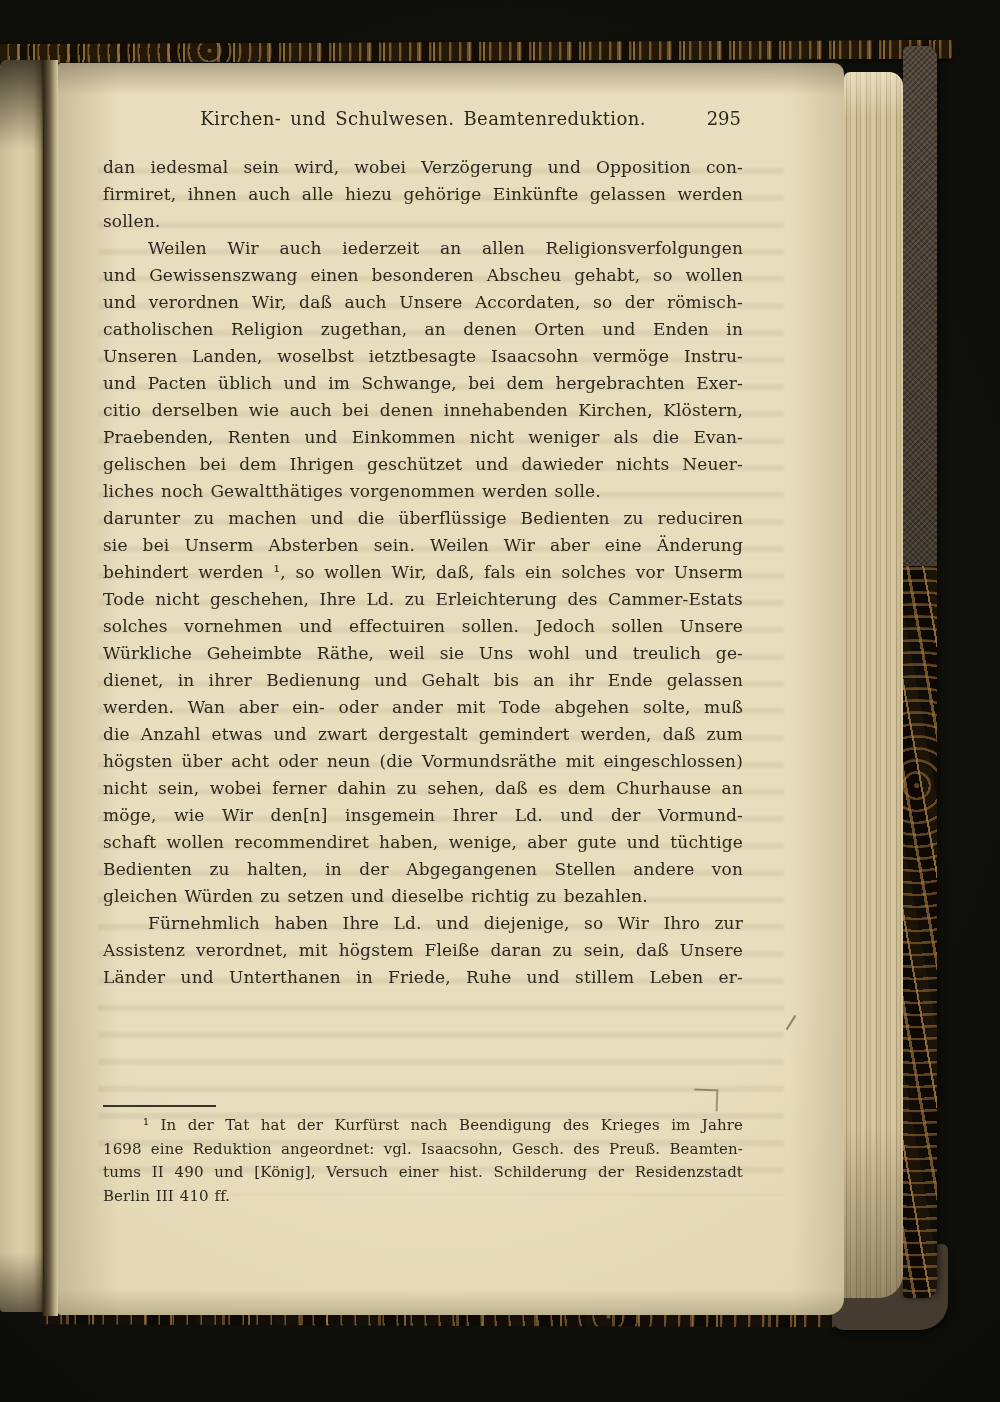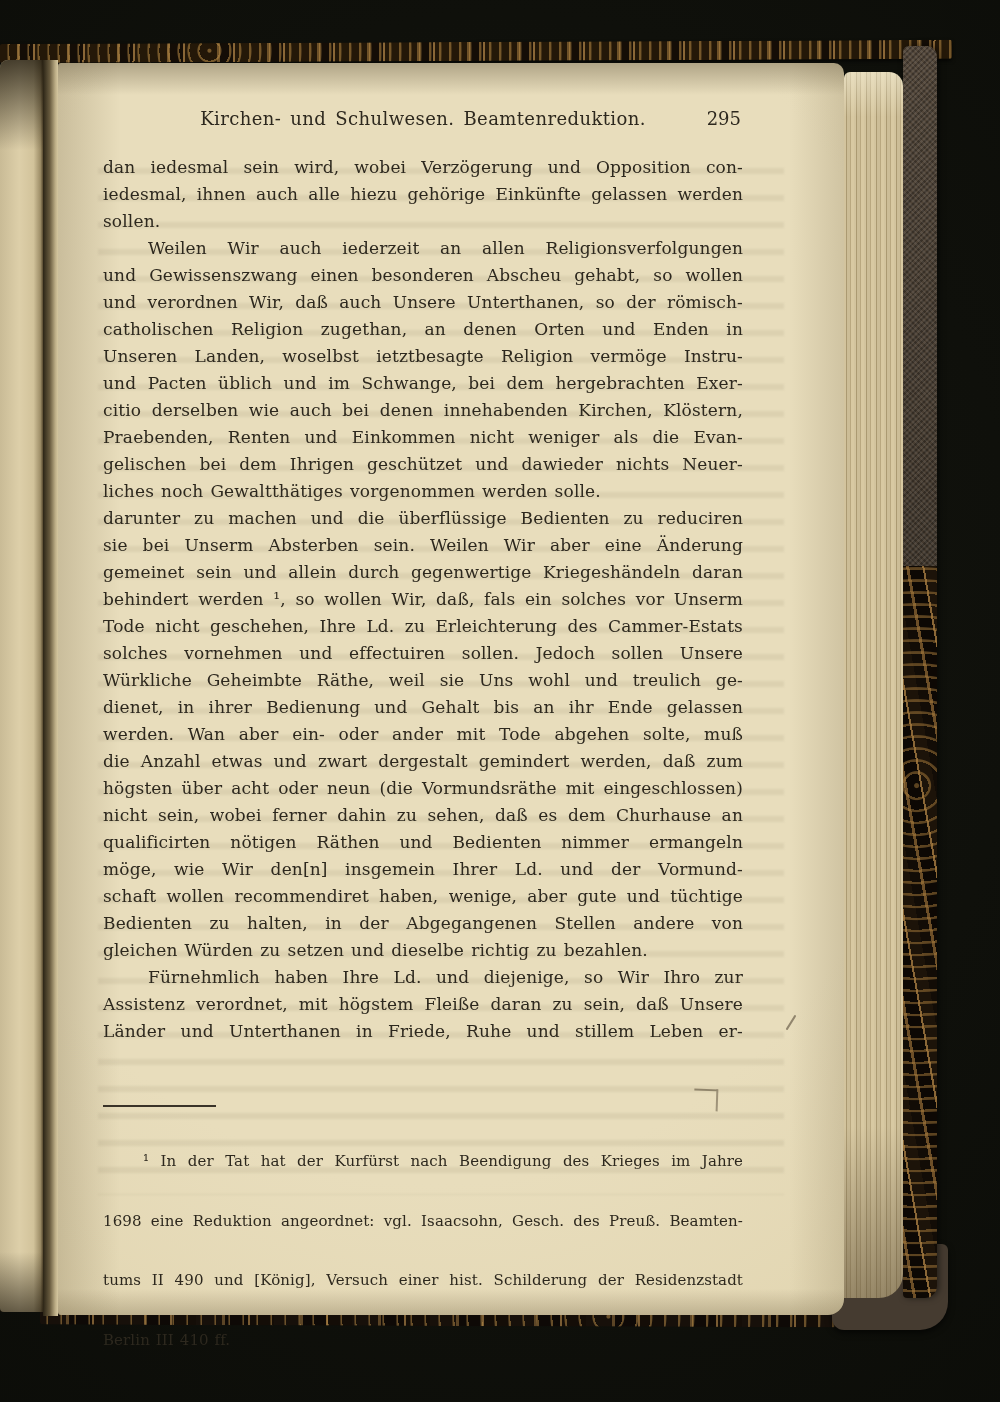--- a/index.html
+++ b/index.html
@@ -112,21 +112,21 @@
 
   .body-text { left:45px; top:91px; width:640px; font-size:17px; line-height:27px;
     word-spacing:1.5px; letter-spacing:.15px; }
   .line { text-align:justify; text-align-last:justify; white-space:normal; }
   .line.nojust { text-align-last:left; }
   .line.indent { text-indent:45px; }
 
   .footnote-rule { left:45px; top:1042px; width:113px; height:2px; background:#3a3328; }
   .footnote-text { left:45px; top:1051px; width:640px; font-size:15px; line-height:23.5px;
     word-spacing:1px; letter-spacing:.1px; }
-  .fline { text-align:justify; text-align-last:justify;margin-top:36px; }
+  .fline { text-align:justify; text-align-last:justify; }
   .fline.nojust { text-align-last:left; }
   .fline.indent { text-indent:40px; }
 
   
   .stray-mark {
     left:636px; top:1026px; width:22px; height:20px;
     border-top:2px solid rgba(70,58,40,.5);
     border-right:2px solid rgba(70,58,40,.45);
     transform:rotate(2deg);
   }
@@ -158,45 +158,43 @@
 
   <div class="page-main">
 
     <div class="page-layer header-row">
       <span class="header-title">Kirchen- und Schulwesen. Beamtenreduktion.</span>
       <span class="header-page-number">295</span>
     </div>
 
     <div class="page-layer body-text">
         <div class="line">dan iedesmal sein wird, wobei Verzögerung und Opposition con-</div>
-        <div class="line">iedesmal, ihnen auch alle hiezu gehörige Einkünfte gelassen werden</div>
+        <div class="line">firmiret, ihnen auch alle hiezu gehörige Einkünfte gelassen werden</div>
         <div class="line nojust">sollen.</div>
         <div class="line indent">Weilen Wir auch iederzeit an allen Religionsverfolgungen</div>
         <div class="line">und Gewissenszwang einen besonderen Abscheu gehabt, so wollen</div>
-        <div class="line">und verordnen Wir, daß auch Unsere Unterthanen, so der römisch-</div>
+        <div class="line">und verordnen Wir, daß auch Unsere Accordaten, so der römisch-</div>
         <div class="line">catholischen Religion zugethan, an denen Orten und Enden in</div>
-        <div class="line">Unseren Landen, woselbst ietztbesagte Religion vermöge Instru-</div>
+        <div class="line">Unseren Landen, woselbst ietztbesagte Isaacsohn vermöge Instru-</div>
         <div class="line">und Pacten üblich und im Schwange, bei dem hergebrachten Exer-</div>
         <div class="line">citio derselben wie auch bei denen innehabenden Kirchen, Klöstern,</div>
         <div class="line">Praebenden, Renten und Einkommen nicht weniger als die Evan-</div>
         <div class="line">gelischen bei dem Ihrigen geschützet und dawieder nichts Neuer-</div>
         <div class="line nojust">liches noch Gewaltthätiges vorgenommen werden solle.</div>
         <div class="line">darunter zu machen und die überflüssige Bedienten zu reduciren</div>
         <div class="line">sie bei Unserm Absterben sein. Weilen Wir aber eine Änderung</div>
-        <div class="line">gemeinet sein und allein durch gegenwertige Kriegeshändeln daran</div>
         <div class="line">behindert werden ¹, so wollen Wir, daß, fals ein solches vor Unserm</div>
         <div class="line">Tode nicht geschehen, Ihre Ld. zu Erleichterung des Cammer-Estats</div>
         <div class="line">solches vornehmen und effectuiren sollen. Jedoch sollen Unsere</div>
         <div class="line">Würkliche Geheimbte Räthe, weil sie Uns wohl und treulich ge-</div>
         <div class="line">dienet, in ihrer Bedienung und Gehalt bis an ihr Ende gelassen</div>
         <div class="line">werden. Wan aber ein- oder ander mit Tode abgehen solte, muß</div>
         <div class="line">die Anzahl etwas und zwart dergestalt gemindert werden, daß zum</div>
         <div class="line">högsten über acht oder neun (die Vormundsräthe mit eingeschlossen)</div>
         <div class="line">nicht sein, wobei ferner dahin zu sehen, daß es dem Churhause an</div>
-        <div class="line">qualificirten nötigen Räthen und Bedienten nimmer ermangeln</div>
         <div class="line">möge, wie Wir den[n] insgemein Ihrer Ld. und der Vormund-</div>
         <div class="line">schaft wollen recommendiret haben, wenige, aber gute und tüchtige</div>
         <div class="line">Bedienten zu halten, in der Abgegangenen Stellen andere von</div>
         <div class="line nojust">gleichen Würden zu setzen und dieselbe richtig zu bezahlen.</div>
         <div class="line indent">Fürnehmlich haben Ihre Ld. und diejenige, so Wir Ihro zur</div>
         <div class="line">Assistenz verordnet, mit högstem Fleiße daran zu sein, daß Unsere</div>
         <div class="line">Länder und Unterthanen in Friede, Ruhe und stillem Leben er-</div>
       </div>
 
     <div class="page-layer footnote-rule"></div>

